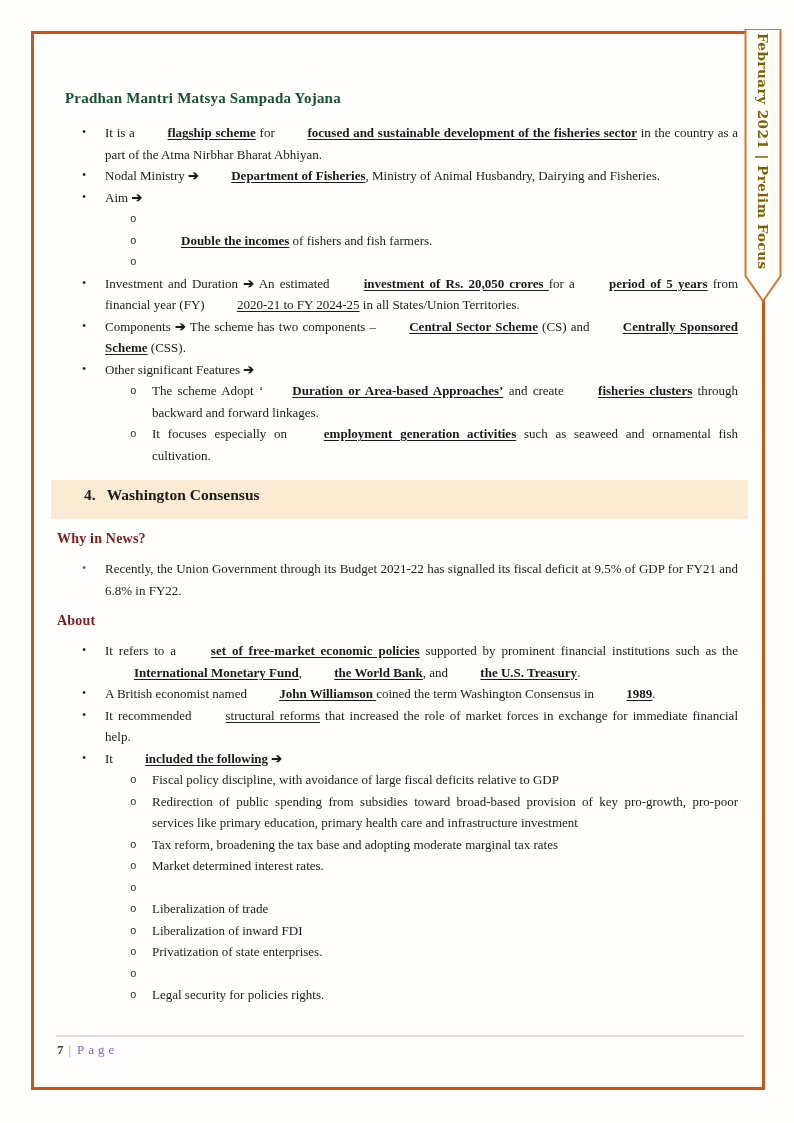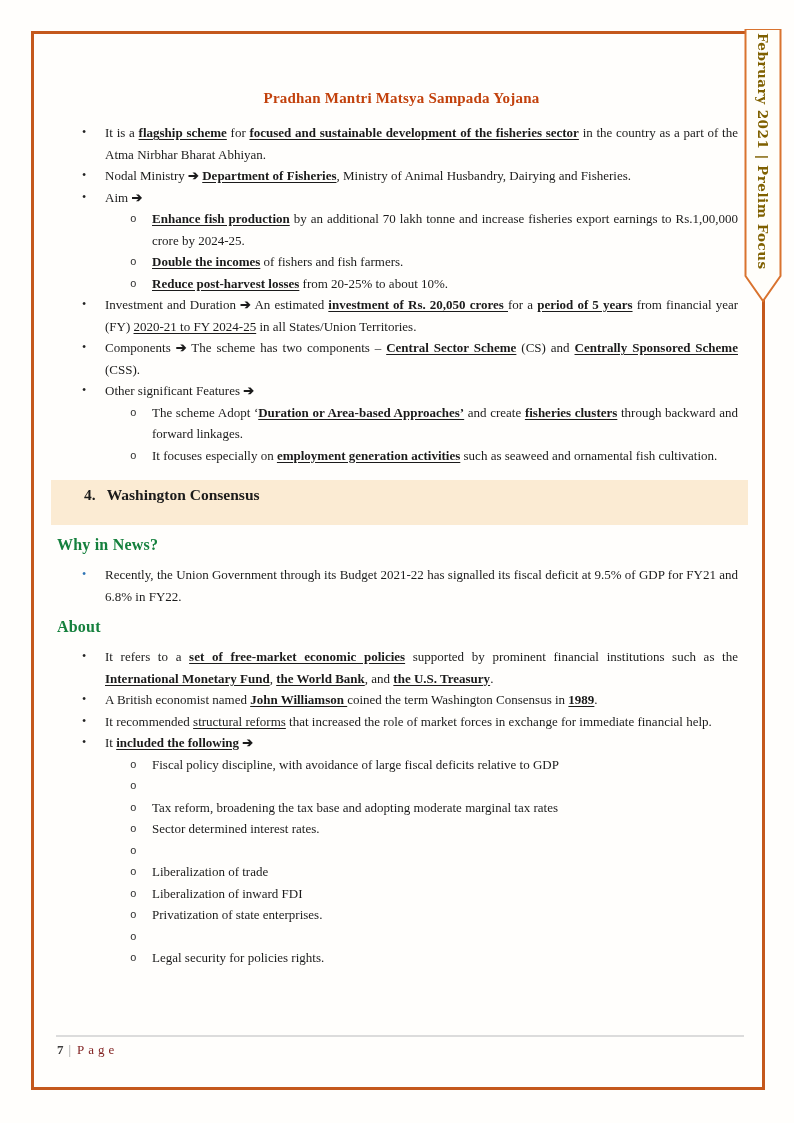--- a/index.html
+++ b/index.html
@@ -10,58 +10,58 @@
     color:#1b1b1b;
   }
   .frame{
     position:absolute;left:31px;top:31px;width:728px;height:1053px;
     border:3px solid #c4581c;background:transparent;
   }
   .content{
     position:absolute;left:55px;top:88px;width:683px;
   }
   .doc-title{
-    color:#c2410c;font-weight:bold;font-size:15px;margin:0 0 14px 10px;
-    letter-spacing:.2px;line-height:20px;text-align:center;
+    color:#14532d;font-weight:bold;font-size:15px;margin:0 0 14px 10px;
+    letter-spacing:.2px;line-height:20px;
   }
   .row{display:flex;margin:0;}
   .row .marker{
     line-height:21.5px;flex:none;color:#222;
   }
   .row.lvl1{padding-left:27px;}
   .row.lvl1 .marker{width:23px;font-size:12px;}
   .row.lvl2{padding-left:75px;}
   .row.lvl2 .marker{width:22px;font-family:"DejaVu Sans Mono", monospace;font-size:11px;color:#333;}
   .row-text{
     flex:1;font-size:13px;line-height:21.5px;text-align:justify;
   }
   .b{font-weight:bold;}
-  .u{text-decoration:underline;text-underline-offset:2px;}
+  .u{text-decoration:underline;text-underline-offset:2px;margin-left:29px;}
   .band{
     background:#fbebd3;margin:14px 0 8px -4px;width:calc(100% + 14px);
-    padding:4px 0 20px 0;font-weight:bold;font-size:15.5px;line-height:21px;
+    padding:4px 0 14px 0;font-weight:bold;font-size:15.5px;line-height:21px;
     box-sizing:border-box;
   }
   .band-num{display:inline-block;margin-left:33px;}
   .band-title{display:inline-block;margin-left:11px;}
   .subhead{
-    color:#15803d;font-weight:bold;font-size:16px;line-height:20px;
+    color:#7f1d1d;font-weight:bold;font-size:14px;line-height:20px;
     margin:10px 0 9px 2px;letter-spacing:.2px;
   }
   .footer-line{
     position:absolute;left:56px;top:1035px;width:688px;height:0;
     border-top:2px solid #dcdcdc;
   }
   .footer-text{
     position:absolute;left:57px;top:1042px;font-size:13px;color:#8a8a8a;
     letter-spacing:1px;
   }
   .footer-text .pg-num{font-weight:bold;color:#3d3d3d;letter-spacing:0;}
   .footer-text .pg-sep{margin:0 5px;color:#9a9a9a;}
-  .footer-text .pg-label{letter-spacing:4px;color:#7f1d1d;}
+  .footer-text .pg-label{letter-spacing:4px;color:#8b5cf6;}
   .ribbon{position:absolute;left:744px;top:29px;width:38px;height:274px;}
   .ribbon svg{display:block;}
   .ribbon-label{
     position:absolute;left:0;top:2px;width:38px;height:240px;
     display:flex;align-items:center;justify-content:center;
     writing-mode:vertical-rl;
     font-family:"DejaVu Serif", serif;
     font-weight:bold;font-size:13.5px;letter-spacing:.5px;color:#7F6000;
     white-space:nowrap;
   }
@@ -81,29 +81,27 @@
       <div class="row lvl1">
         <span class="marker">•</span>
         <div class="row-text"><span>Nodal Ministry </span><span class="b ">➔</span><span> </span><span class="b u">Department of Fisheries</span><span>, Ministry of Animal Husbandry, Dairying and Fisheries.</span></div>
       </div>
       <div class="row lvl1">
         <span class="marker">•</span>
         <div class="row-text"><span>Aim </span><span class="b ">➔</span></div>
       </div>
       <div class="row lvl2">
         <span class="marker">o</span>
-        <div class="row-text"><span class="b u">Enhance fish production</span><span> by an additional 70 lakh tonne and increase fisheries export earnings to Rs.1,00,000 crore by 2024-25.</span></div>
       </div>
       <div class="row lvl2">
         <span class="marker">o</span>
         <div class="row-text"><span class="b u">Double the incomes</span><span> of fishers and fish farmers.</span></div>
       </div>
       <div class="row lvl2">
         <span class="marker">o</span>
-        <div class="row-text"><span class="b u">Reduce post-harvest losses</span><span> from 20-25% to about 10%.</span></div>
       </div>
       <div class="row lvl1">
         <span class="marker">•</span>
         <div class="row-text"><span>Investment and Duration </span><span class="b ">➔</span><span> An estimated </span><span class="b u">investment of Rs. 20,050 crores </span><span>for a </span><span class="b u">period of 5 years</span><span> from financial year (FY) </span><span class="u">2020-21 to FY 2024-25</span><span> in all States/Union Territories.</span></div>
       </div>
       <div class="row lvl1">
         <span class="marker">•</span>
         <div class="row-text"><span>Components </span><span class="b ">➔</span><span> The scheme has two components – </span><span class="b u">Central Sector Scheme</span><span> (CS) and </span><span class="b u">Centrally Sponsored Scheme</span><span> (CSS).</span></div>
       </div>
       <div class="row lvl1">
@@ -140,28 +138,29 @@
       <div class="row lvl1">
         <span class="marker">•</span>
         <div class="row-text"><span>It </span><span class="b u">included the following</span><span> </span><span class="b ">➔</span></div>
       </div>
       <div class="row lvl2">
         <span class="marker">o</span>
         <div class="row-text"><span>Fiscal policy discipline, with avoidance of large fiscal deficits relative to GDP</span></div>
       </div>
       <div class="row lvl2">
         <span class="marker">o</span>
+        <div class="row-text"><span>Redirection of public spending from subsidies toward broad-based provision of key pro-growth, pro-poor services like primary education, primary health care and infrastructure investment</span></div>
       </div>
       <div class="row lvl2">
         <span class="marker">o</span>
         <div class="row-text"><span>Tax reform, broadening the tax base and adopting moderate marginal tax rates</span></div>
       </div>
       <div class="row lvl2">
         <span class="marker">o</span>
-        <div class="row-text"><span>Sector determined interest rates.</span></div>
+        <div class="row-text"><span>Market determined interest rates.</span></div>
       </div>
       <div class="row lvl2">
         <span class="marker">o</span>
       </div>
       <div class="row lvl2">
         <span class="marker">o</span>
         <div class="row-text"><span>Liberalization of trade</span></div>
       </div>
       <div class="row lvl2">
         <span class="marker">o</span>

